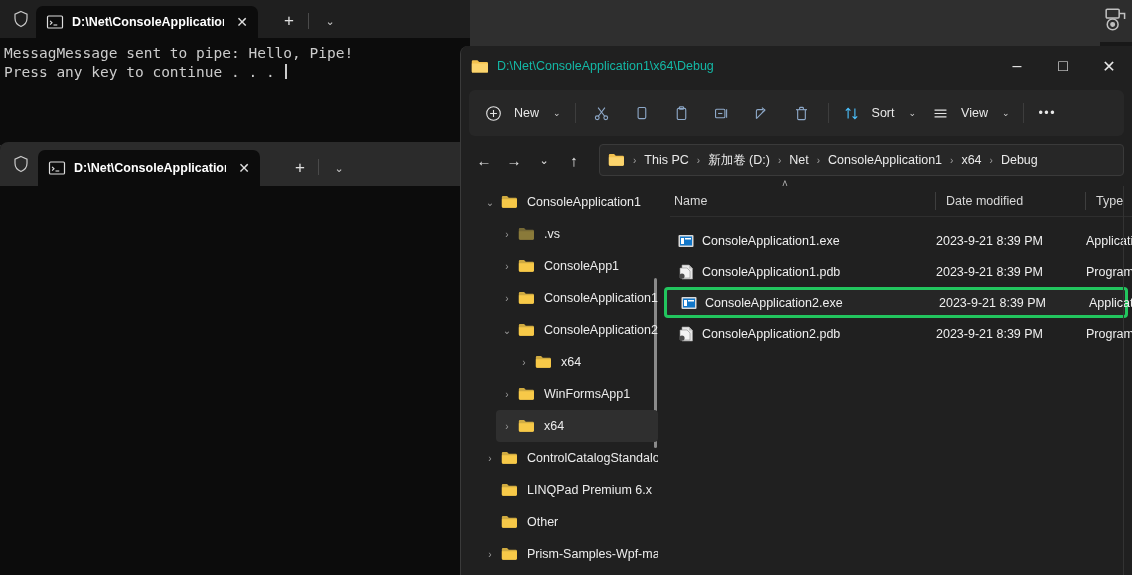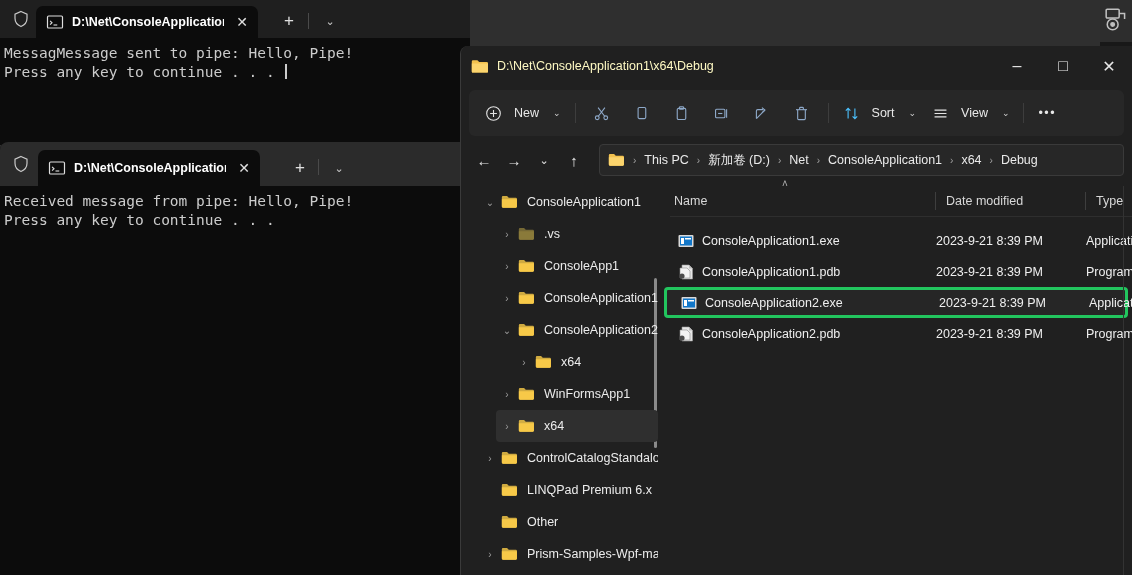--- a/index.html
+++ b/index.html
@@ -64,21 +64,21 @@
   .caret { display: inline-block; width: 2px; height: 15px; background: #cccccc; vertical-align: -2px; margin-left: 2px; }
 
   
   .explorer {
     position: absolute; left: 460px; top: 46px; width: 672px; height: 529px;
     background: #202020; border-top-left-radius: 8px;
     border-left: 1px solid #3a3a3a;
   }
   .exp-titlebar { position: relative; height: 40px; background: #202020; border-top-left-radius: 8px; }
   .exp-title-wrap { position: absolute; left: 10px; top: 0; height: 40px; display: flex; align-items: center; gap: 8px; }
-  .exp-title-text { font-size: 12.5px; color: #fef9c3; }
+  .exp-title-text { font-size: 12.5px; color: #14b8a6; }
   .win-controls { position: absolute; right: 0; top: 0; height: 40px; display: flex; }
   .win-btn { width: 46px; height: 40px; display:flex; align-items:center; justify-content:center; color: #e6e6e6; }
 
   
   .exp-toolbar {
     position: relative; height: 46px; margin: 4px 8px 0 8px;
     background: #272727; border-radius: 6px;
     display: flex; align-items: center; padding: 0 8px;
   }
   .tb-btn { height: 32px; display: flex; align-items: center; gap: 12px; padding: 0 8px; border-radius: 4px; color: #e8e8e8; font-size: 12.5px; }
@@ -177,22 +177,20 @@
           <path d="M5.5 8.5 L8 11 L5.5 13.5" stroke-width="1.5"></path>
           <path d="M10 14 H15" stroke-width="1.5"></path>
         </svg>
         <span class="tab-title">D:\Net\ConsoleApplication1\</span>
         <span class="tab-close">✕</span>
       </div>
       <div class="tab-new">+</div>
       <div class="tab-sep"></div>
       <div class="tab-chevron">⌄</div>
     </div>
-    <div class="console-text"><span>Received message from pipe: Hello, Pipe!</span>
-<span>Press any key to continue . . .</span></div>
   </div>
 
   <div class="explorer">
 
     <div class="exp-titlebar">
       <div class="exp-title-wrap">
         <svg width="18" height="15" viewBox="0 0 18 15">
           <path d="M0.8 2.4 a1.2 1.2 0 0 1 1.2 -1.2 H6.4 L8.2 3 H15.8 a1.2 1.2 0 0 1 1.2 1.2 V12.4 a1.2 1.2 0 0 1 -1.2 1.2 H2 A1.2 1.2 0 0 1 0.8 12.4 Z" fill="#f2c14e"></path>
           <path d="M0.8 4.6 H17 V12.4 a1.2 1.2 0 0 1 -1.2 1.2 H2 A1.2 1.2 0 0 1 0.8 12.4 Z" fill="#fbd46d"></path>
         </svg>

